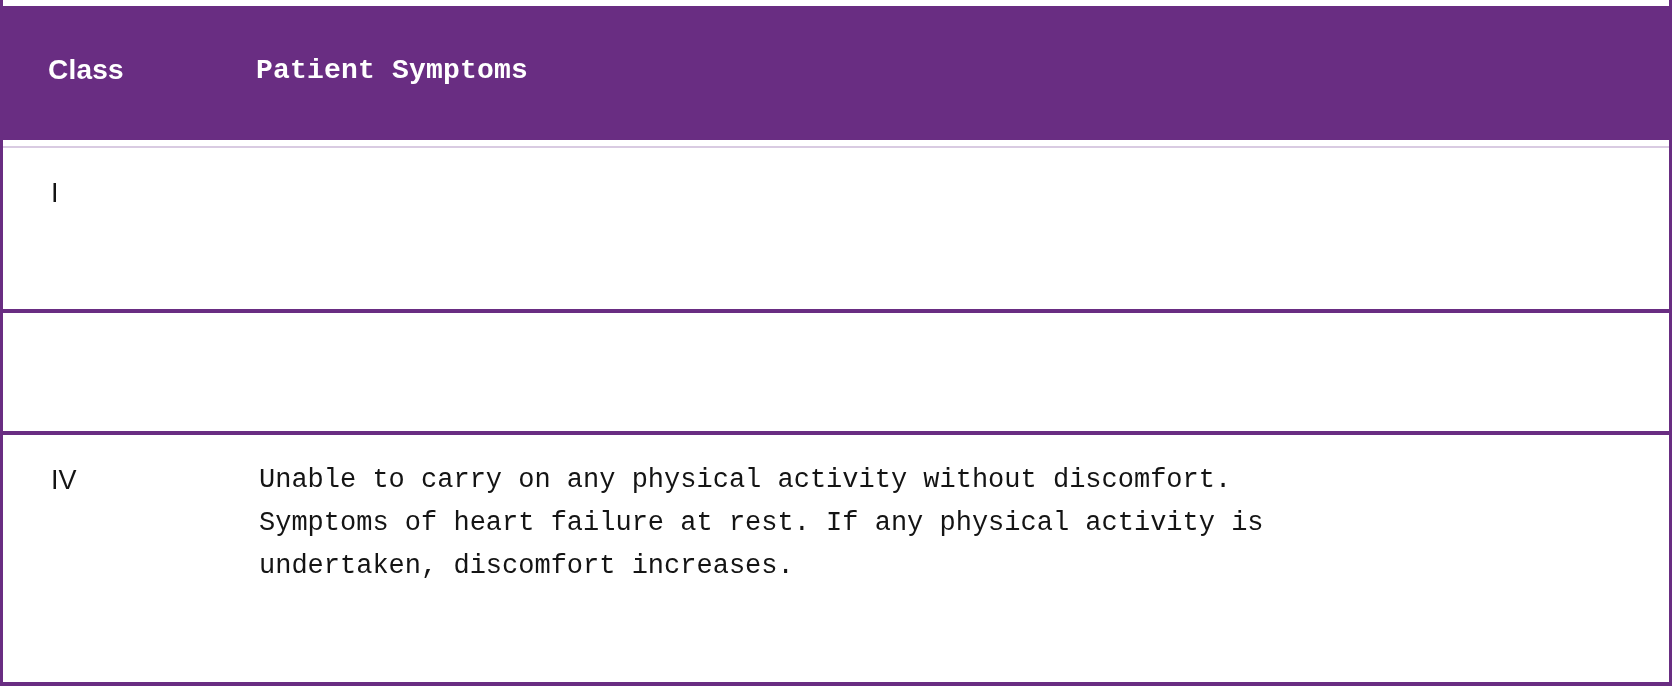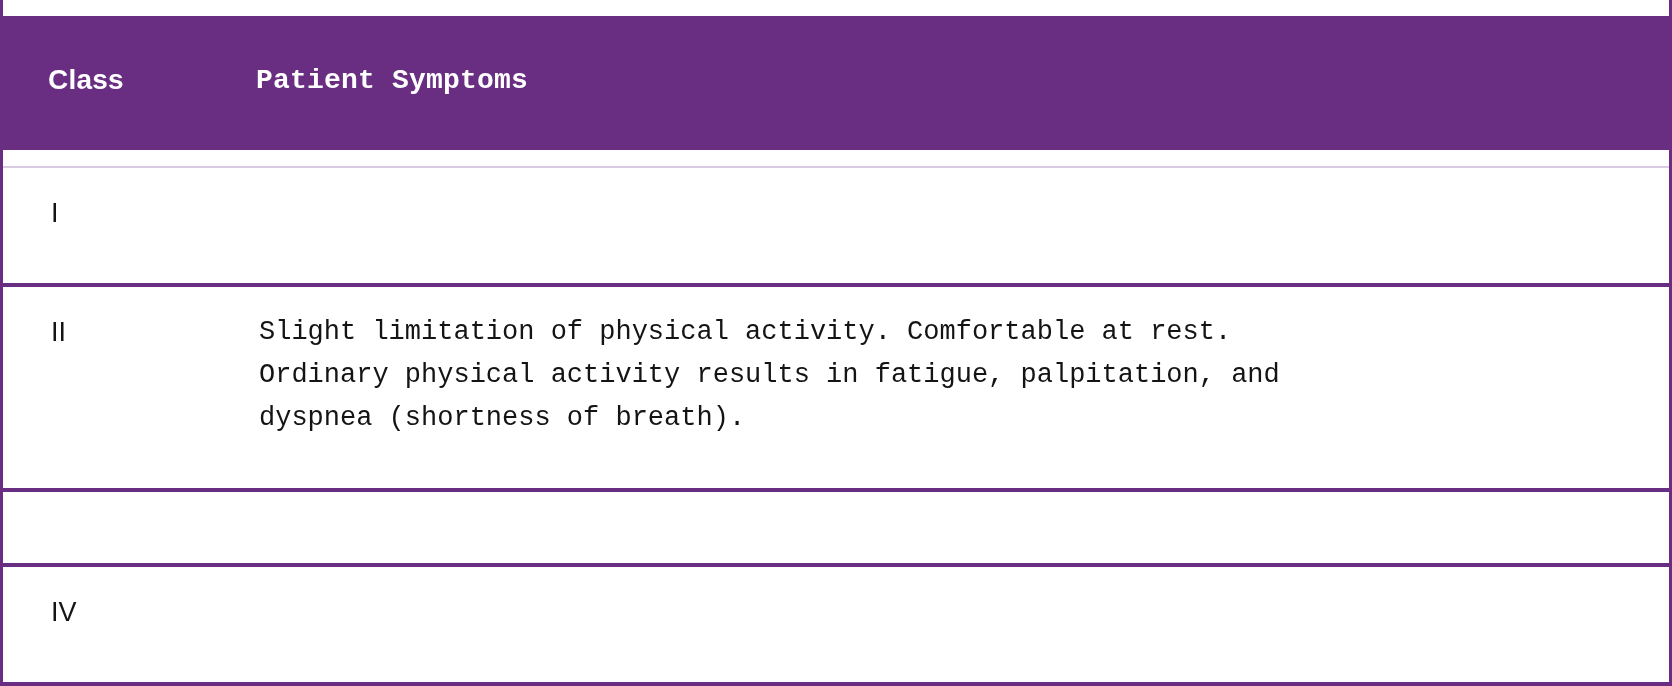--- a/index.html
+++ b/index.html
@@ -16,21 +16,21 @@
     flex-direction: column;
     background: #ffffff;
     border-left: 3px solid var(--border, #692D82);
     border-right: 3px solid var(--border, #692D82);
     border-bottom: 4px solid var(--border, #692D82);
     overflow: hidden;
   }
   .thead {
     height: 134px;
     flex: 0 0 134px;
-    margin: 16px -3px;            
+    margin: 6px -3px;            
     display: grid;
     grid-template-columns: 208px 1fr;
     align-items: center;
     padding: 0 40px 6px 48px;
     box-sizing: border-box;
     color: #ffffff;
     font-size: 28px;
     font-weight: bold;
     letter-spacing: 0.2px;
   }
@@ -66,25 +66,22 @@
 
   <div class="thead" id="thead" style="background: rgb(105, 45, 130); color: rgb(255, 255, 255);">
     <div class="cell-class">Class</div>
     <div class="cell-symptoms">Patient Symptoms</div>
   </div>
 
   <div class="trow first">
     <div class="cell-class">I</div>
   </div>
 
-  <div class="trow">
-    <div class="cell-class">II</div>
-    <div class="cell-symptoms">Slight limitation of physical activity. Comfortable at rest. Ordinary physical activity results in fatigue, palpitation, and dyspnea (shortness of breath).</div>
-  </div>
 
   <div class="trow">
   </div>
 
   <div class="trow">
     <div class="cell-class">IV</div>
+    <div class="cell-symptoms">Unable to carry on any physical activity without discomfort.  Symptoms of heart failure at rest. If any physical activity is undertaken, discomfort increases.</div>
   </div>
 
 </div>
 
 </body></html>

